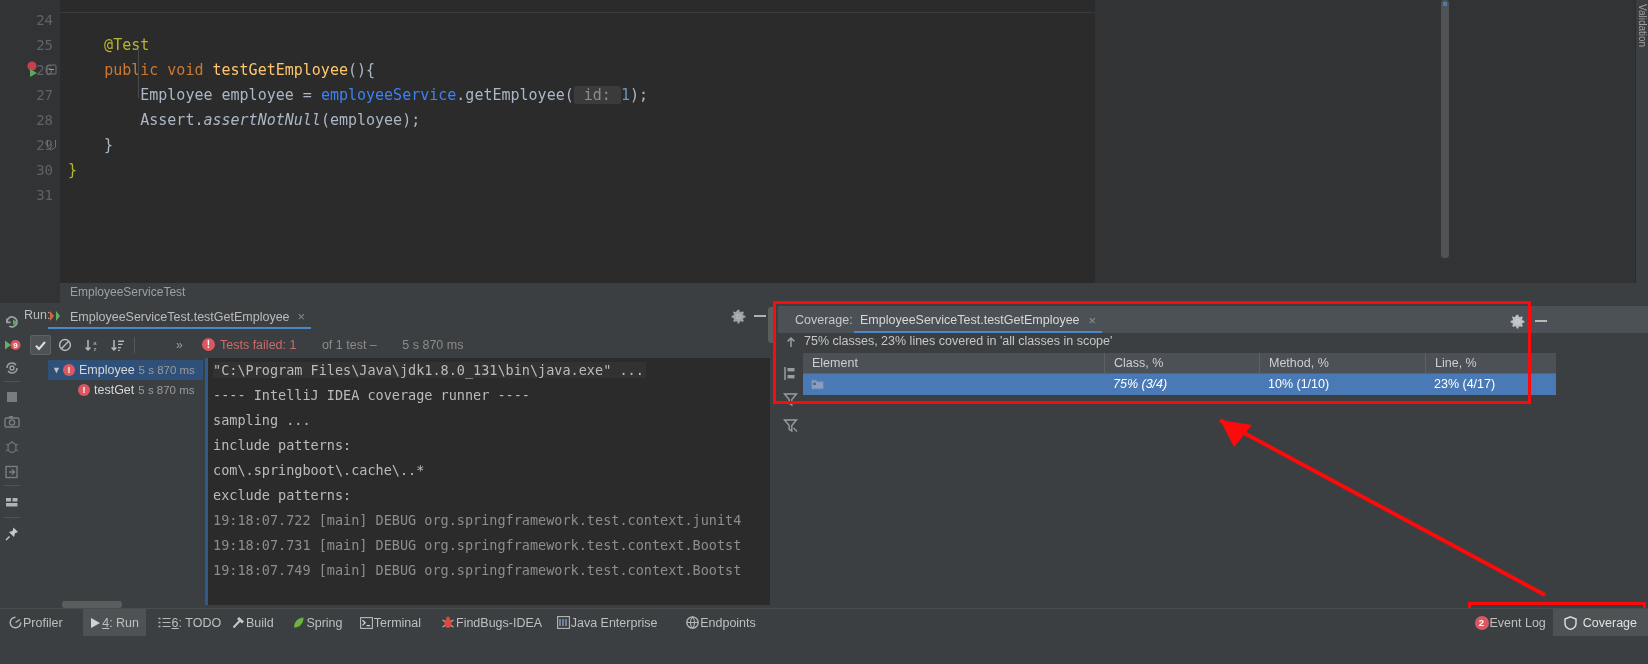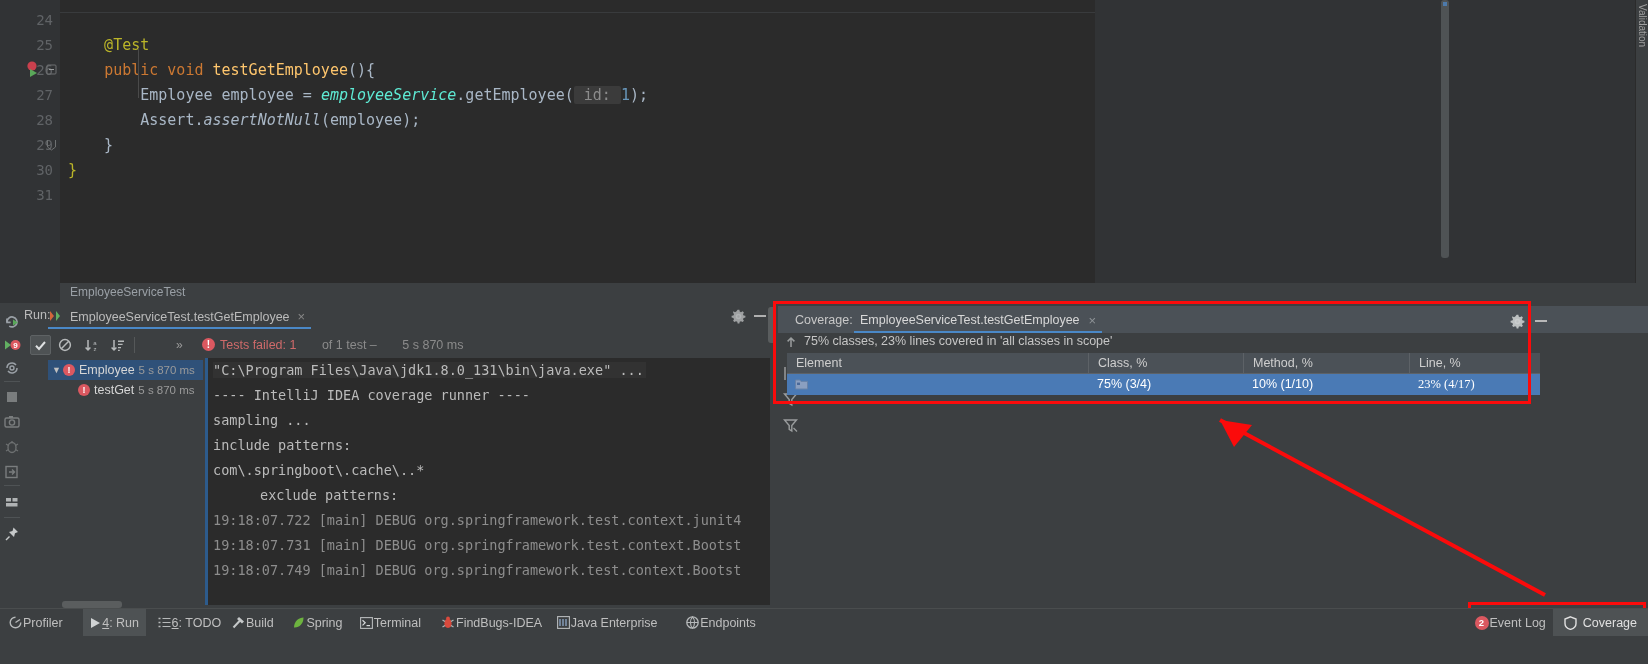--- a/index.html
+++ b/index.html
@@ -34,21 +34,21 @@
   }
   .cl {
     position: absolute; left: 8px; white-space: pre;
     font-family: "DejaVu Sans Mono", monospace; font-size: 15px;
     color: #a9b7c6;
   }
   .k-ann { color: #bbb529; }
   .k-kw  { color: #cc7832; }
   .k-meth{ color: #ffc66d; }
   .k-txt { color: #a9b7c6; }
-  .k-fld { color: #5eead4; font-style: italic; }
+  .k-fld { color: #3b82f6; }
   .k-num { color: #6897bb; }
   .k-ital{ font-style: italic; color: #a9b7c6; }
   .hint-chip {
     background: #3b3b3b; color: #8c8c8c; border-radius: 2px;
     padding: 0 1px;
   }
   .editor-right {
     position: absolute; left: 1095px; top: 0; width: 540px; height: 283px;
     background: #313335;
   }
@@ -244,21 +244,21 @@
   .cov-up-arrow {
     position: absolute; left: 6px; top: 32px; width: 14px; height: 14px;
   }
 
   .cov-rail {
     position: absolute; left: 2px; top: 48px; width: 22px; height: 254px;
   }
   .cvr-ico { position: absolute; left: 2px; width: 17px; height: 17px; }
 
   .cov-table {
-    position: absolute; left: 9px; top: 50px; width: 753px; border-radius: 21px;
+    position: absolute; left: 25px; top: 50px; width: 753px; border-radius: 21px;
   }
   .cov-thead {
     position: relative; height: 21px; background: #4b5157;
     border-bottom: 1px solid #5d6267;
   }
   .cov-th {
     position: absolute; top: 0; height: 21px; line-height: 21px;
     font-size: 12.5px; color: #cfcfcf; padding-left: 9px;
     border-left: 1px solid #5d6267;
   }
@@ -507,21 +507,21 @@
           </div>
         </div>
 
       <div class="console" id="console">
         <div class="con-stripe"></div>
       <div class="con-line cmd" style="top: 4px;">"C:\Program Files\Java\jdk1.8.0_131\bin\java.exe" ...</div>
           <div class="con-line" style="top: 29px;">---- IntelliJ IDEA coverage runner ----</div>
           <div class="con-line" style="top: 54px;">sampling ...</div>
           <div class="con-line" style="top: 79px;">include patterns:</div>
           <div class="con-line" style="top: 104px;">com\.springboot\.cache\..*</div>
-          <div class="con-line" style="top: 129px; margin-left: 47px;">exclude patterns:</div>
+          <div class="con-line" style="top: 129px;">exclude patterns:</div>
           <div class="con-line dim" style="top: 154px;">19:18:07.722 [main] DEBUG org.springframework.test.context.junit4</div>
           <div class="con-line dim" style="top: 179px;">19:18:07.731 [main] DEBUG org.springframework.test.context.Bootst</div>
           <div class="con-line dim" style="top: 204px;">19:18:07.749 [main] DEBUG org.springframework.test.context.Bootst</div>
         </div>
       <div class="con-vscroll"></div>
 
       <div class="con-rail">
         <div class="cr-ico" style="top:2px">
           <svg width="18" height="18" viewBox="0 0 18 18">
             <path d="M3.5 10.5 L11.5 2.8 L14.4 5.7 L6.4 13.4 L2.8 14.4 Z" fill="#cfd2d3" stroke="#8d9091" stroke-width="0.8"></path>
@@ -625,23 +625,23 @@
             <div class="cov-th" style="left: 622px; width: 108px;">Line, %</div>
           </div>
         <div id="covbody">
             <div class="cov-row">
               <span class="pkg-ico">
                 <svg width="13" height="12" viewBox="0 0 13 12">
                   <path d="M0.5 2 L5 2 L6 3.4 L12.5 3.4 L12.5 11 L0.5 11 Z" fill="#8a9fc0" stroke="#6782a8"></path>
                   <rect x="2" y="4.6" width="3" height="2.4" fill="#4a6a9a"></rect>
                 </svg>
               </span>
-              <div class="cov-td" style="left: 301px; width: 155px;">75% (3/4)</div>
+              <div class="cov-td" style="left: 301px; width: 155px; font-style: italic;">75% (3/4)</div>
               <div class="cov-td" style="left: 456px; width: 166px;">10% (1/10)</div>
-              <div class="cov-td" style="left: 622px; width: 131px; font-family: Liberation Serif, serif;">23% (4/17)</div>
+              <div class="cov-td" style="left: 622px; width: 131px;">23% (4/17)</div>
             </div>
           </div>
       </div>
     </div>
 
     <div class="con-hscroll" style="top:298px"></div>
   </div>
 
   <div class="anno-rect" style="left:773px; top:301px; width:758px; height:103px;"></div>
   <div class="anno-rect" style="left:1468px; top:602px; width:178px; height:58px;"></div>

